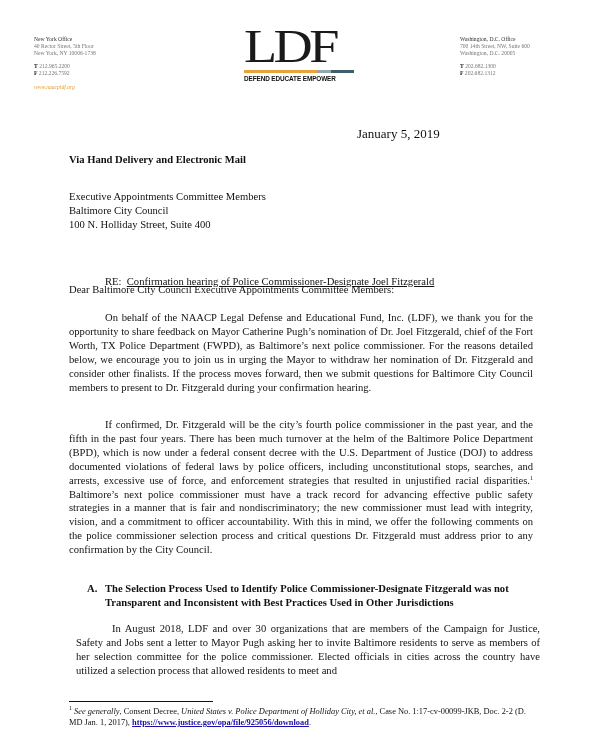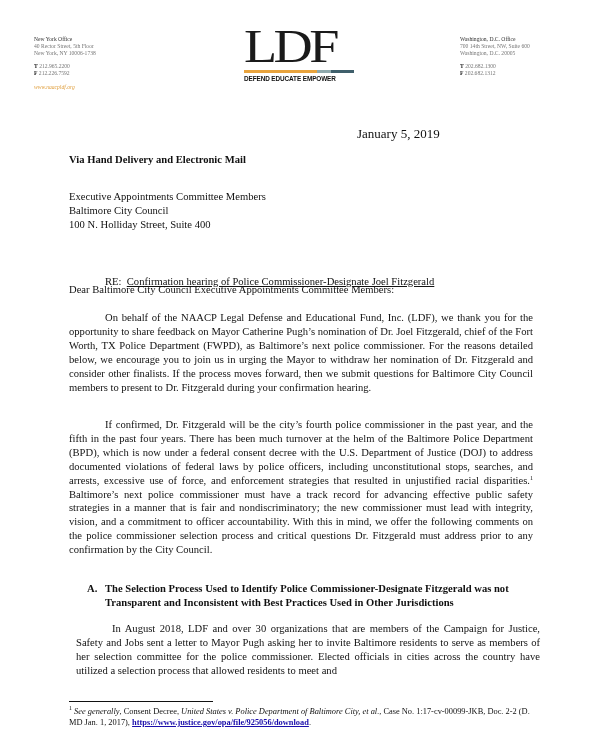--- a/index.html
+++ b/index.html
@@ -95,14 +95,14 @@
 <div class="section-heading">
   <span class="letter">A.</span>
   <span>The Selection Process Used to Identify Police Commissioner-Designate Fitzgerald was not Transparent and Inconsistent with Best Practices Used in Other Jurisdictions</span>
 </div>
 
 <div class="body para p3">In August 2018, LDF and over 30 organizations that are members of the Campaign for Justice, Safety and Jobs sent a letter to Mayor Pugh asking her to invite Baltimore residents to serve as members of her selection committee for the police commissioner. Elected officials in cities across the country have utilized a selection process that allowed residents to meet and</div>
 
 <div class="footnote-rule"></div>
 <div class="footnote">
   <sup>1</sup>
-  <i>See generally</i><span>, Consent Decree, </span><i>United States v. Police Department of Baltimore City, et al.</i><span>, Case No. 1:17-cv-00099-JKB, Doc. 2-2 (D. MD Jan. 1, 2017), </span><span class="link">https://www.justice.gov/opa/file/925056/download</span><span>.</span>
+  <i>See generally</i><span>, Consent Decree, </span><i>United States v. Police Department of Holliday City, et al.</i><span>, Case No. 1:17-cv-00099-JKB, Doc. 2-2 (D. MD Jan. 1, 2017), </span><span class="link">https://www.justice.gov/opa/file/925056/download</span><span>.</span>
 </div>
 
 </body></html>

